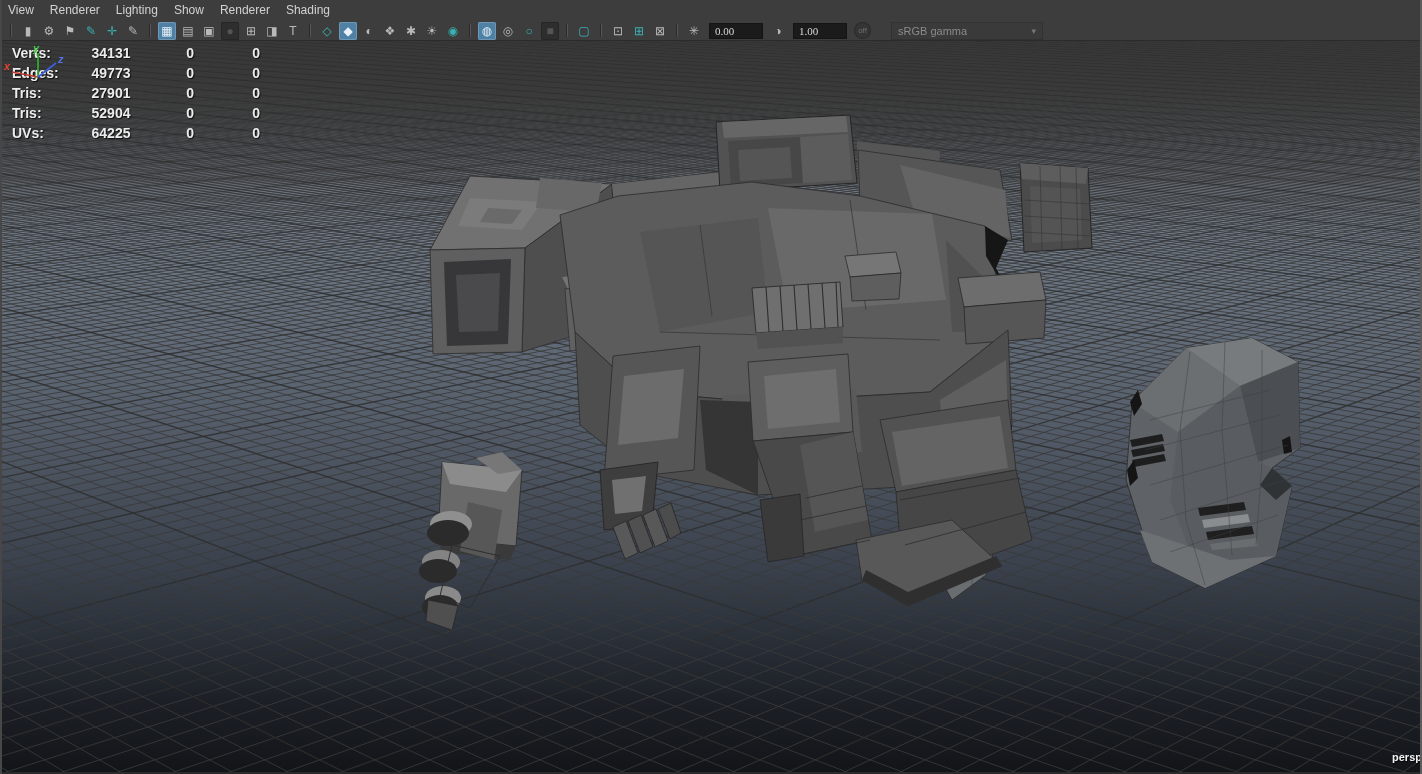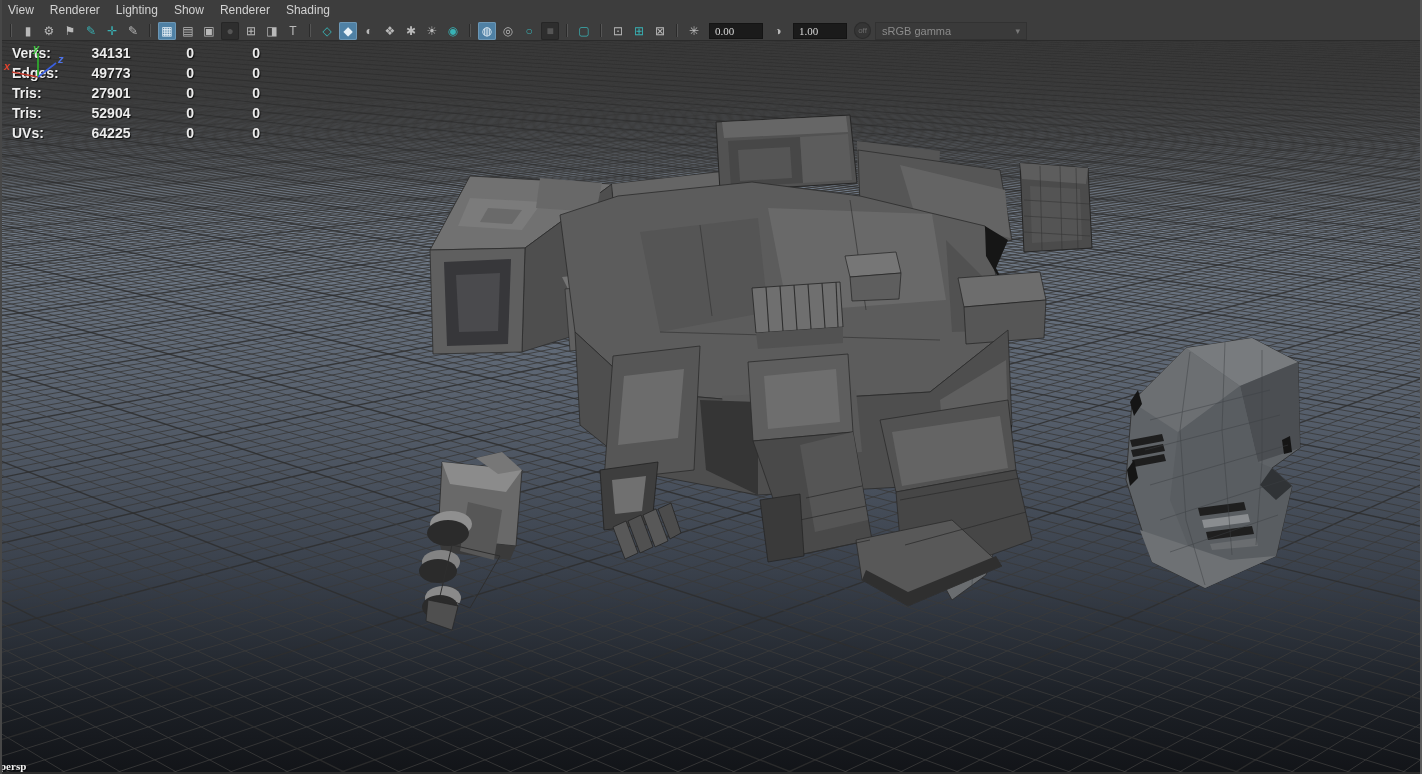--- a/index.html
+++ b/index.html
@@ -30,43 +30,43 @@
   .tb-icon.active { background:#4f81a5; color:#eaf3f9; box-shadow: inset 0 0 0 1px #6d97b5; }
   .tb-icon.pressed { background:#2e2e2e; color:#555; box-shadow: inset 0 0 0 1px #262626; }
   .tb-field { width:54px; height:16px; background:#1b1b1b; border:1px solid #141414;
     color:#d8d8d8; font-size:11px; padding:0 5px; margin:0 3px;
     font-family:Liberation Serif, serif; }
   .tb-off { width:17px; height:17px; border-radius:50%; background:#353535;
     color:#6e6e6e; font-size:8px; display:flex; align-items:center; justify-content:center;
     margin:0 1px; box-shadow: inset 0 0 0 1px #2c2c2c; }
   .tb-select { width:152px; height:18px; background:#3a3a3a; color:#8b8b8b; font-size:11px;
     display:flex; align-items:center; justify-content:space-between; padding:0 7px;
-    margin-left:0; box-shadow: inset 0 0 0 1px #323232; }
+    margin-left:16px; box-shadow: inset 0 0 0 1px #323232; }
   .tb-select .arrow { color:#787878; font-size:9px; }
 
   
   .viewport { position:absolute; top:41px; left:0; width:1422px; height:733px;
     background:linear-gradient(#8b96a5 0%, #76818f 22%, #59626f 48%, #3a414c 72%, #1c2026 90%, #121418 100%);
     overflow:hidden; }
   .viewport svg { position:absolute; top:0; left:0; display:block; }
 
   
   .hud { position:absolute; top:2px; left:12px; z-index:5; }
   .hud-row { display:flex; height:20px; align-items:center;
     font-size:14px; font-weight:bold; color:#ececec;
     text-shadow:1px 1px 1px rgba(0,0,0,0.75); }
   .hud-label { width:76px; }
   .hud-v1 { width:46px; text-align:center; }
   .hud-v2 { width:60px; text-align:right; }
   .hud-v3 { width:66px; text-align:right; }
 
   
-  .persp-label { position:absolute; bottom:2px; left:0; width:100%; text-align:left;
+  .persp-label { position:absolute; bottom:11px; left:0; width:100%; text-align:right;
     color:#f2f2f2; font-size:11px; font-weight:bold; z-index:5;
-    text-shadow:1px 1px 1px rgba(0,0,0,0.8);font-family:Liberation Serif, serif; }
+    text-shadow:1px 1px 1px rgba(0,0,0,0.8); }
 
   
   .gizmo { position:absolute; left:4px; bottom:8px; z-index:5; }
   .gizmo text { font-size:11px; font-weight:bold; font-style:italic;
     font-family:"Liberation Sans",sans-serif; }
 </style>
 </head>
 <body>
 
 <div class="menubar">

